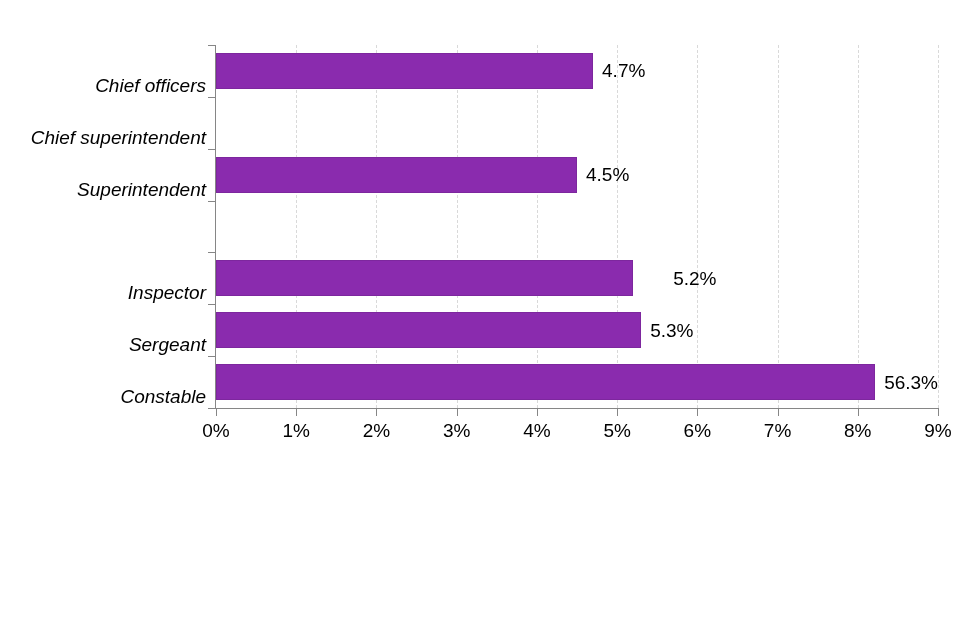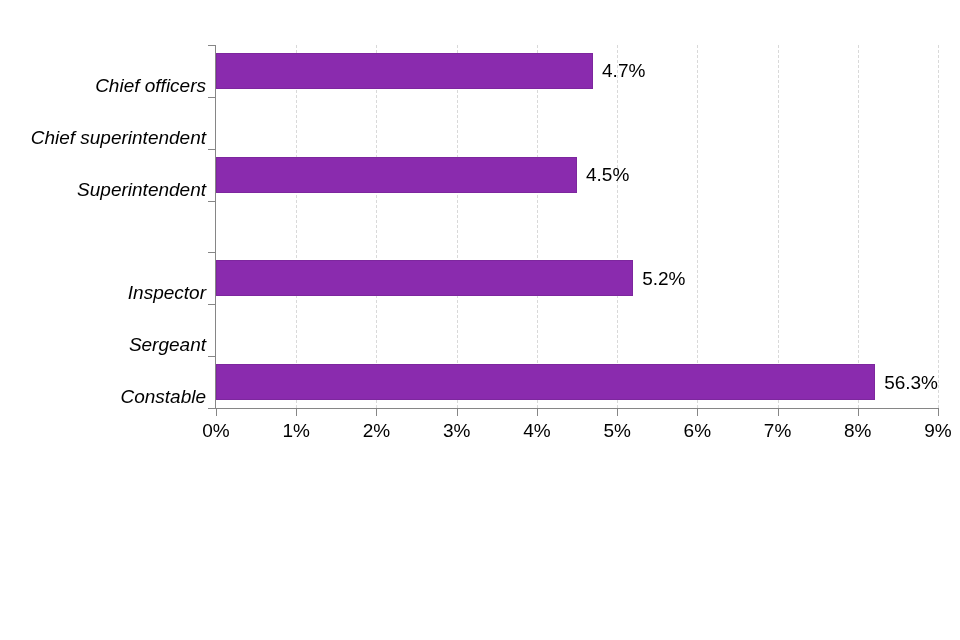--- a/index.html
+++ b/index.html
@@ -160,23 +160,27 @@
       </div>
     <div class="bars-layer">
         <div class="bar-row" style="top: 7.92857px; height: 36px;">
           <div class="bar" title="Chief officers 4.7%" style="width: 377.044px; background: rgb(138, 43, 174); border-color: rgb(125, 39, 158);"></div>
           <div class="bar-value">4.7%</div>
         </div>
         <div class="bar-row" style="top: 111.643px; height: 36px;">
           <div class="bar" title="Superintendent 4.5%" style="width: 361px; background: rgb(138, 43, 174); border-color: rgb(125, 39, 158);"></div>
           <div class="bar-value">4.5%</div>
         </div>
-        <div class="bar-row" style="top: 215.357px; height: 36px;">
+        <div class="bar-row" style="top: 215.357px; height: 36px; gap: 31px;">
           <div class="bar" title="Inspector 5.2%" style="width: 417.156px; background: rgb(138, 43, 174); border-color: rgb(125, 39, 158);"></div>
           <div class="bar-value">5.2%</div>
+        </div>
+        <div class="bar-row" style="top: 267.214px; height: 36px;">
+          <div class="bar" title="Sergeant 5.3%" style="width: 425.178px; background: rgb(138, 43, 174); border-color: rgb(125, 39, 158);"></div>
+          <div class="bar-value">5.3%</div>
         </div>
         <div class="bar-row" style="top: 319.071px; height: 36px;">
           <div class="bar" title="Constable 8.3%" style="width: 665.844px; background: rgb(138, 43, 174); border-color: rgb(125, 39, 158);"></div>
           <div class="bar-value">56.3%</div>
         </div>
       </div>
   </div>
 
   <div class="y-axis-line"></div>
   <div class="x-axis-line"></div>

